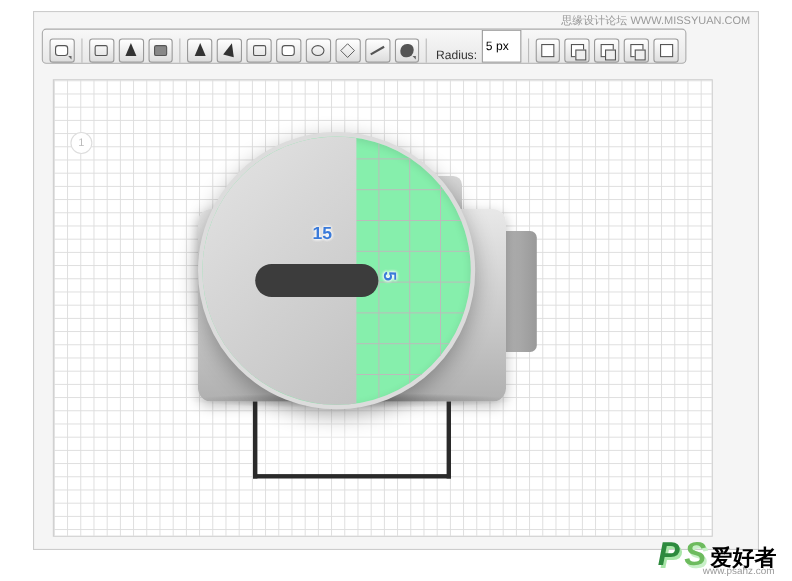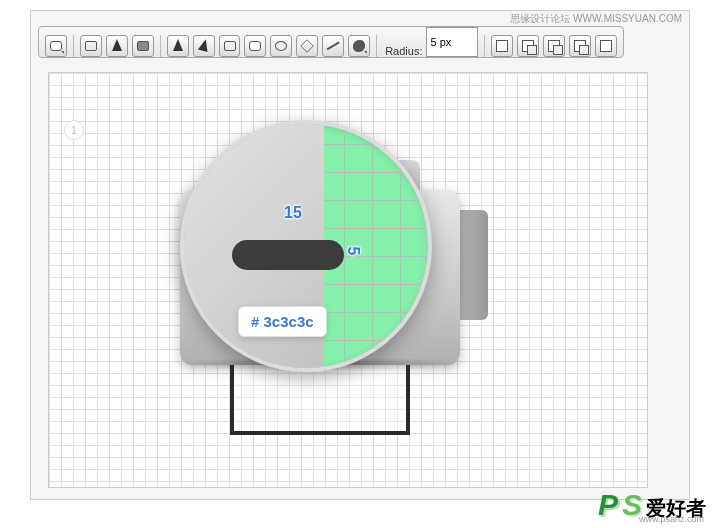--- a/index.html
+++ b/index.html
@@ -13,21 +13,21 @@
 .sep{width:1px;height:22px;background:#bbb;margin:0 2px}
 .shape-rect{width:12px;height:10px;border:1.5px solid #555;border-radius:2px}
 .shape-rrect{width:12px;height:10px;border:1.5px solid #555;border-radius:3px;background:#fff}
 .shape-ell{width:12px;height:10px;border:1.5px solid #555;border-radius:50%}
 .shape-poly{width:12px;height:12px;border:1.5px solid #555;transform:rotate(45deg) scale(0.8)}
 .shape-line{width:14px;height:1.5px;background:#555;transform:rotate(-30deg)}
 .shape-blob{width:12px;height:12px;background:#555;border-radius:50% 40% 50% 40%}
 .pen{width:14px;height:14px;position:relative}
 .pen:before{content:"";position:absolute;width:0;height:0;border-left:5px solid transparent;border-right:5px solid transparent;border-bottom:12px solid #333;left:2px;top:0}
 .radius-lbl{font-size:11px;color:#333;margin-left:2px}
-.radius-input{width:52px;height:18px;border:1px solid #999;background:#fff;font-size:11px;padding:14px 3px}
+.radius-input{width:36px;height:18px;border:1px solid #999;background:#fff;font-size:11px;padding:14px 3px}
 .tb-icon-sq{width:12px;height:12px;border:1.5px solid #555;background:#fff}
 .tb-icon-ov{width:10px;height:10px;border:1.5px solid #555;background:#eee;position:absolute}
 .canvas{position:absolute;left:48px;top:72px;right:72px;bottom:40px;background:#fff;background-image:linear-gradient(#ddd 1px,transparent 1px),linear-gradient(90deg,#ddd 1px,transparent 1px);background-size:12px 12px;border:1px solid #ccc;z-index:10}
 .step-badge{position:absolute;left:64px;top:120px;width:20px;height:20px;border-radius:50%;background:#fff;border:1px solid #ddd;display:flex;align-items:center;justify-content:center;font-size:10px;color:#bbb;z-index:30}
 .printer{position:absolute;left:160px;top:155px;width:320px;height:280px;z-index:15}
 .p-body{position:absolute;left:20px;top:35px;width:280px;height:175px;background:linear-gradient(180deg,#e8e8e8,#c8c8c8 60%,#b0b0b0);border-radius:12px;box-shadow:0 4px 12px rgba(0,0,0,0.25)}
 .p-side{position:absolute;right:-8px;top:55px;width:40px;height:110px;background:linear-gradient(90deg,#c0c0c0,#999);border-radius:6px}
 .p-top{position:absolute;left:60px;top:5px;width:200px;height:50px;background:linear-gradient(180deg,#d8d8d8,#bbb);border-radius:8px 8px 0 0}
 .p-slot{position:absolute;left:85px;top:93px;width:150px;height:20px;background:#3c3c3c;border-radius:10px}
 .p-tray{position:absolute;left:70px;top:210px;width:180px;height:70px;border:4px solid #2a2a2a;border-top:none;background:rgba(255,255,255,0.3)}
@@ -133,21 +133,20 @@
   <div class="p-shadow"></div>
   <div class="p-tray"></div>
 </div>
 
 <div class="magnify">
   <div class="mag-inner"></div>
   <div class="mag-body-left"></div>
   <div class="mag-pill"></div>
   <div class="mag-lbl mag-lbl-15">15</div>
   <div class="mag-lbl mag-lbl-5">5</div>
-  <div class="mag-hex"># 3c3c3c</div>
 </div>
 
 <div class="footer-logo">
   <span class="ps-p">P</span>
   <span class="ps-s">S</span>
   <span class="ps-cn">爱好者</span>
 </div>
 <div class="footer-url">www.psahz.com</div>
 
 </body></html>

